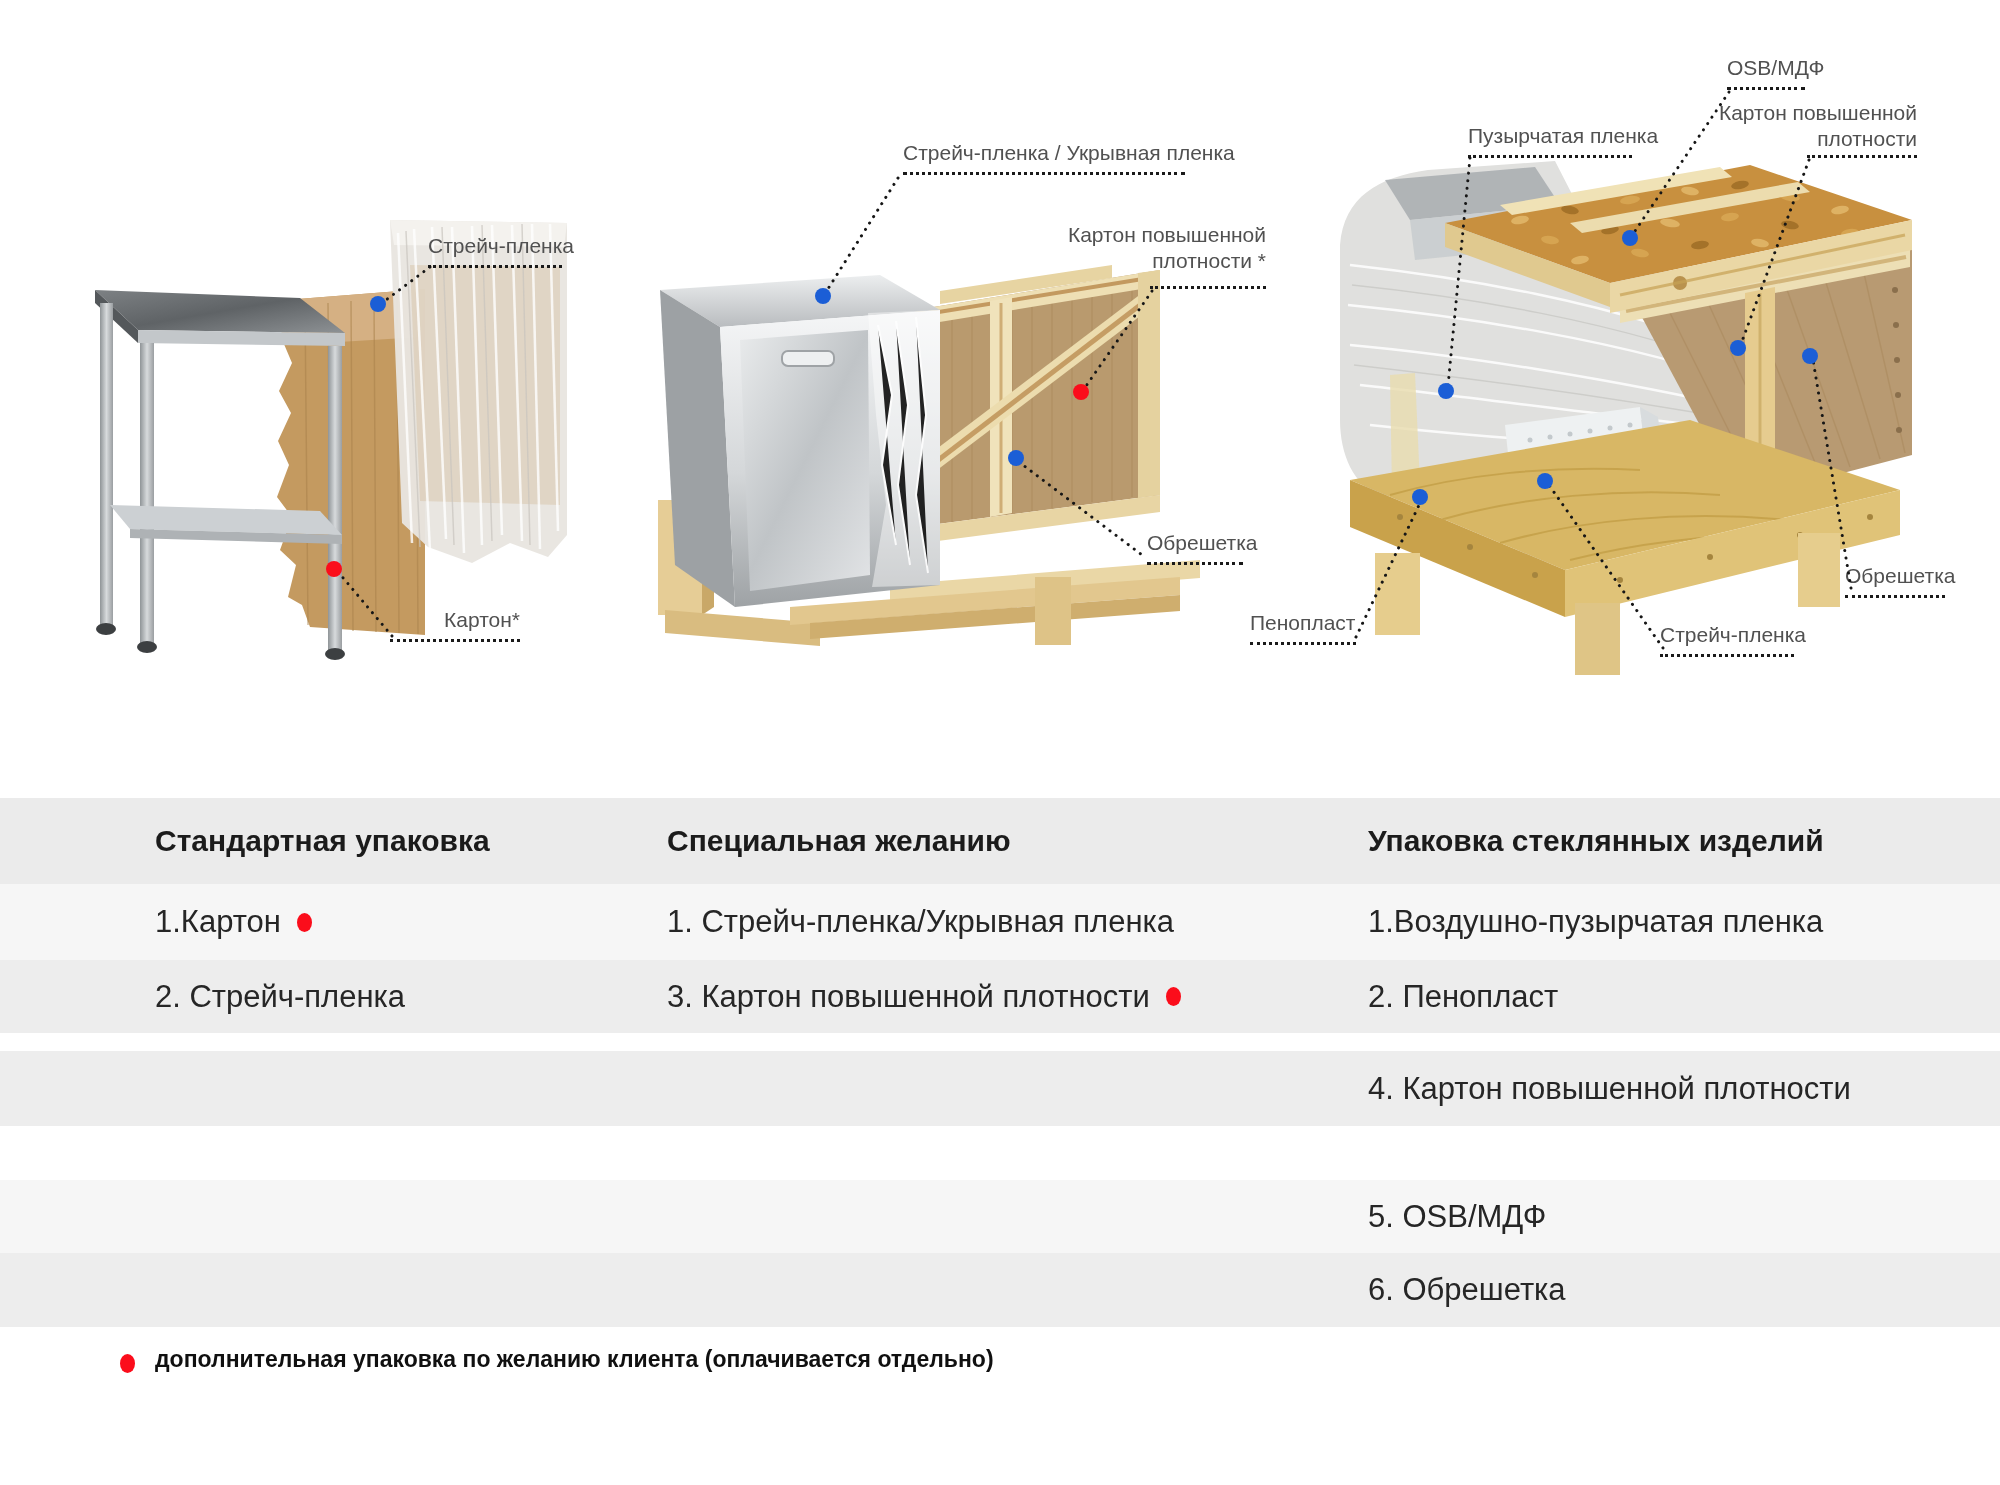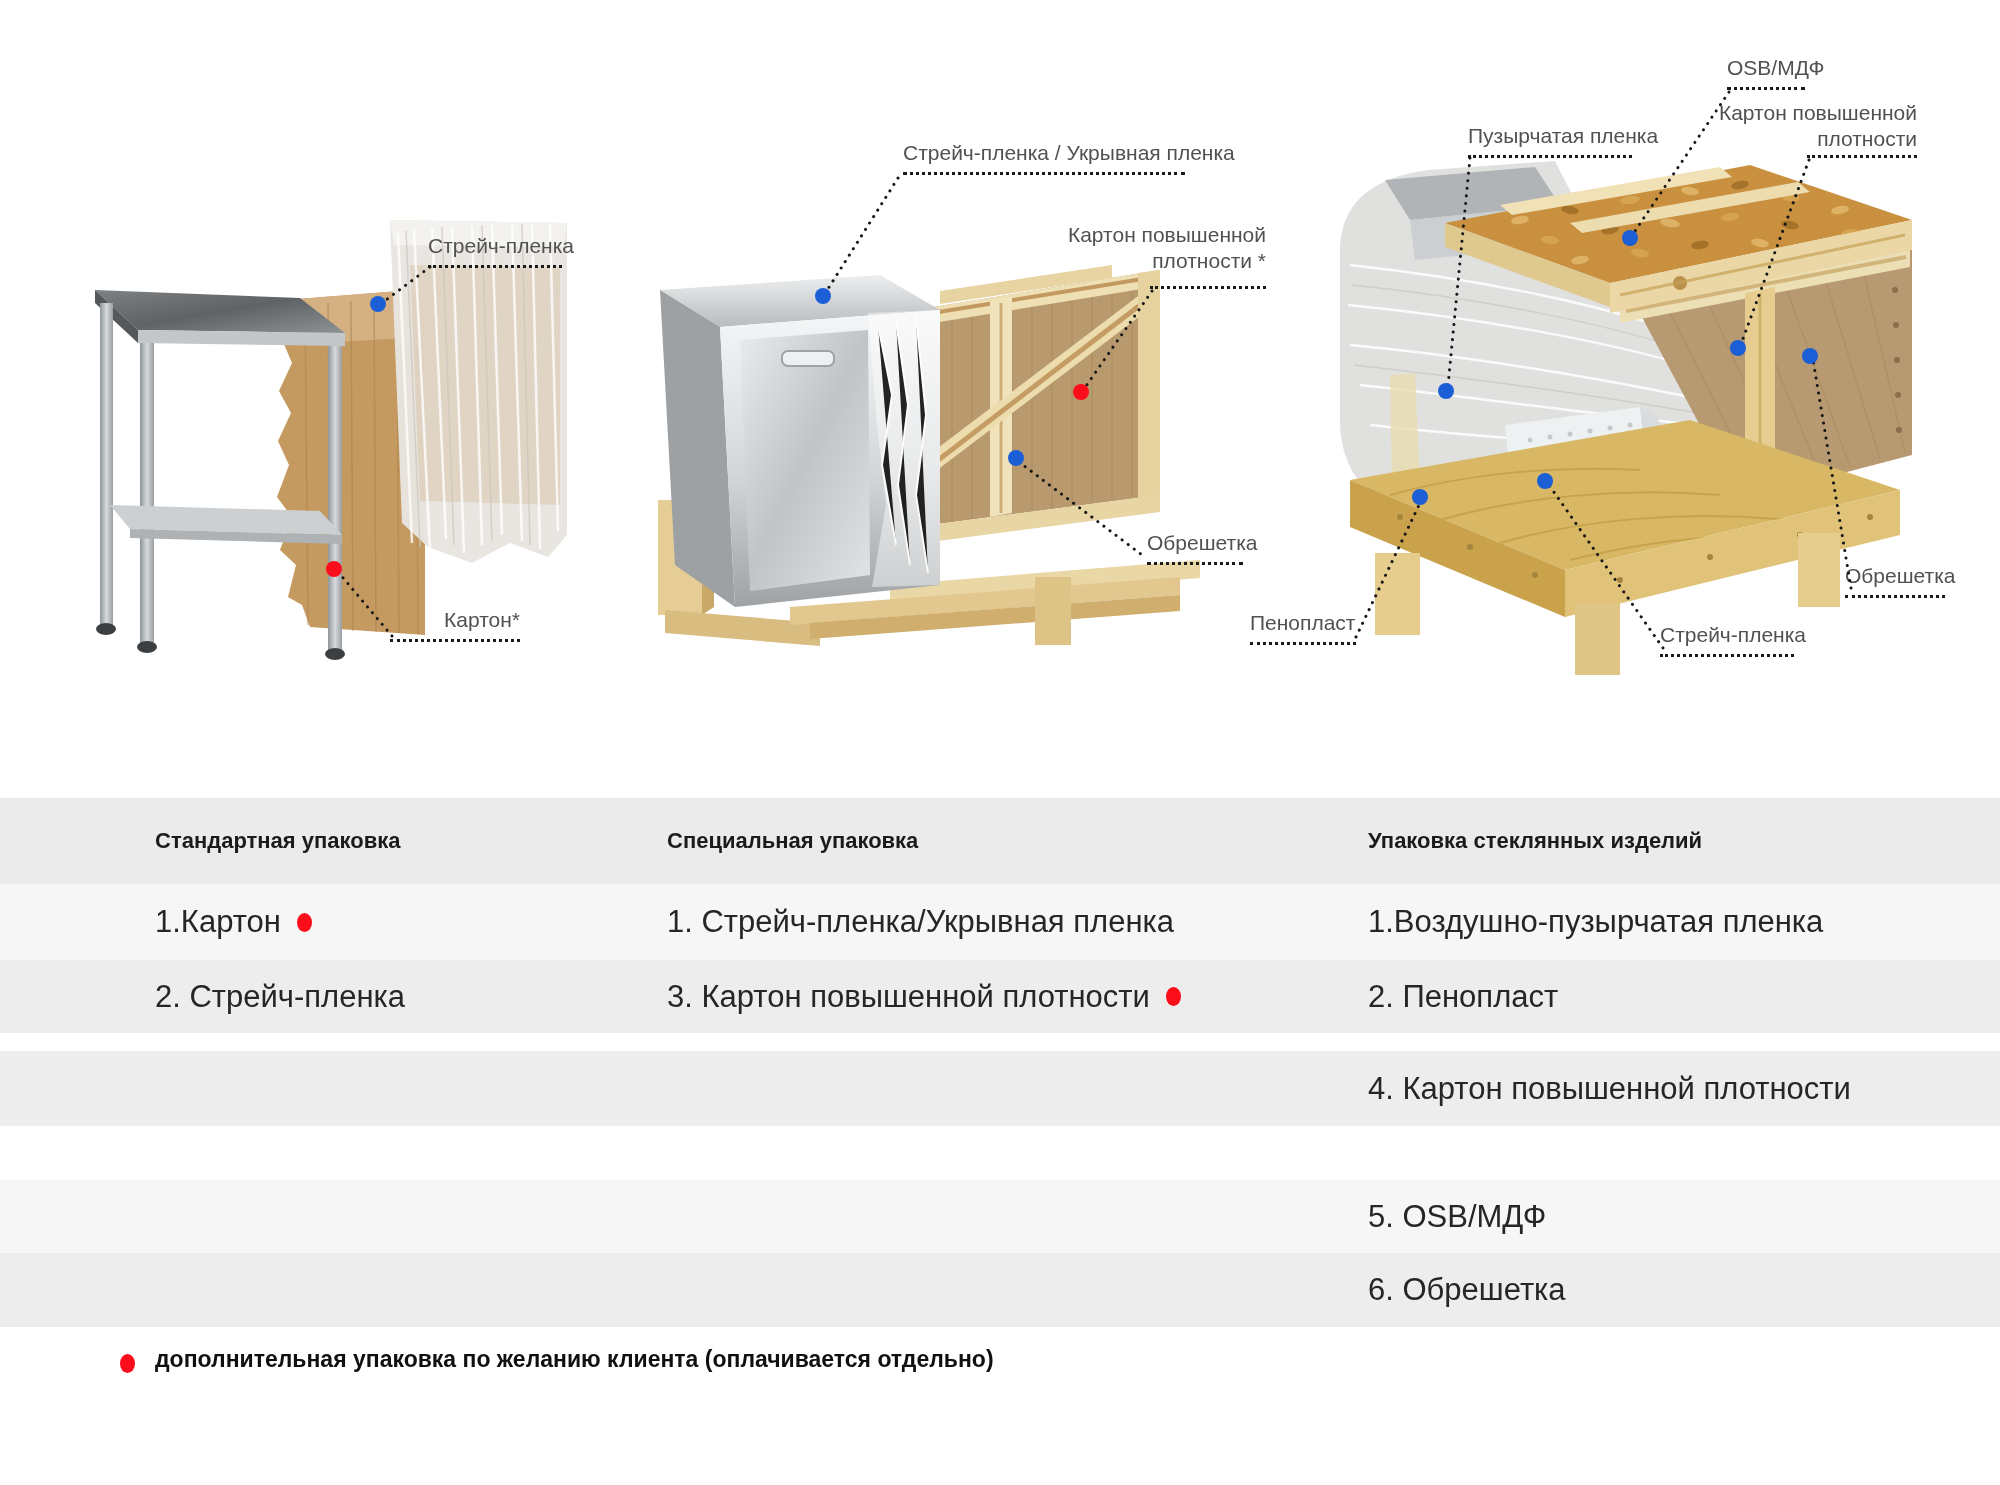--- a/index.html
+++ b/index.html
@@ -20,21 +20,21 @@
 
   
   .leaders{position:absolute;left:0;top:0;pointer-events:none;}
 
   
   .trow{position:absolute;left:0;width:2000px;}
   .band-head{background:#ebebeb;}
   .band-a{background:#f6f6f6;}
   .band-b{background:#ededed;}
   .th{position:absolute;top:0;height:100%;display:flex;align-items:center;
-      font-weight:bold;font-size:22px;color:#1b1b1b;}
+      font-weight:bold;font-size:30px;color:#1b1b1b;}
   .cell{position:absolute;top:0;height:100%;display:flex;align-items:center;
         font-size:31px;color:#262626;}
   .c1{left:155px;} .c2{left:667px;} .c3{left:1368px;}
   .mark-dot{display:inline-block;width:15px;height:19px;border-radius:50%;
             background:var(--marker-red,#fb0d1b);margin-left:16px;}
 
   
   .footnote{position:absolute;left:155px;top:1346px;font-size:23px;font-weight:bold;color:#101010;text-align:center;}
   .footnote-dot{position:absolute;left:120px;top:1354px;width:15px;height:19px;border-radius:50%;
                 background:var(--marker-red,#fb0d1b);}
@@ -351,21 +351,21 @@
       <circle cx="1545" cy="481" r="8"></circle>
     </g>
     <g fill="var(--marker-red,#fb0d1b)">
       <circle cx="334" cy="569" r="8"></circle>
       <circle cx="1081" cy="392" r="8"></circle>
     </g>
   </svg>
 
   <div class="trow band-head" style="top:798px;height:86px;">
     <div class="th c1">Стандартная упаковка</div>
-    <div class="th c2">Специальная упаковка</div>
+    <div class="th c2">Специальная желанию</div>
     <div class="th c3">Упаковка стеклянных изделий</div>
   </div>
 
   <div class="trow band-a" style="top:884px;height:76px;">
     <div class="cell c1">
         <span>1.Картон</span>
         <span class="mark-dot"></span>
       </div>
     <div class="cell c2">
         <span>1. Стрейч-пленка/Укрывная пленка</span>

